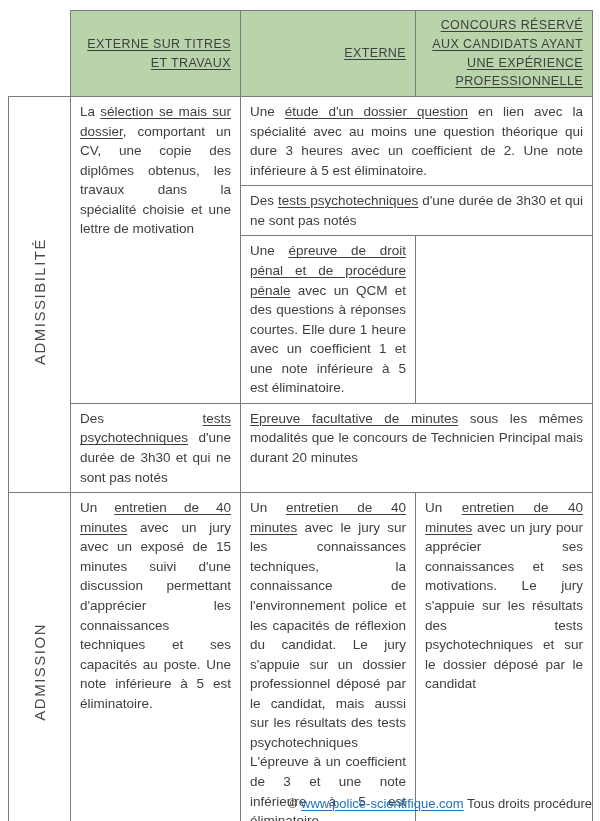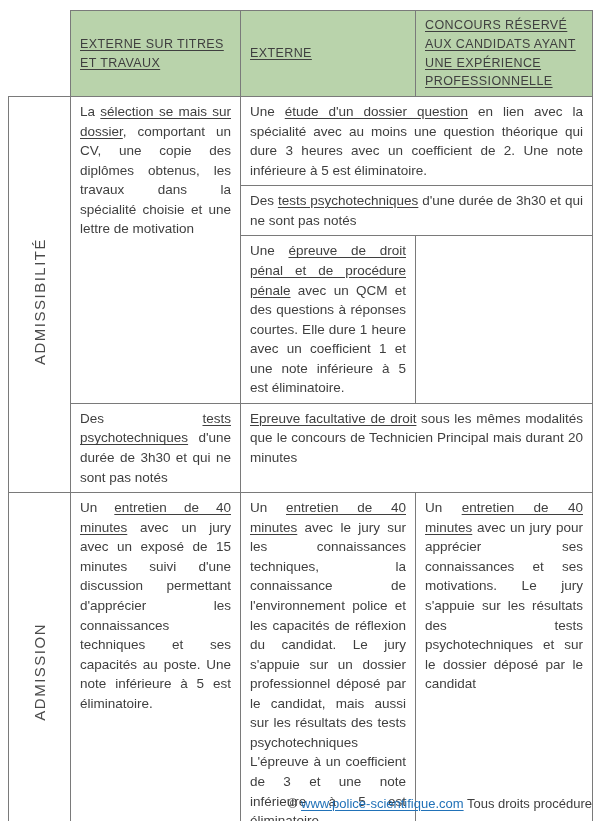--- a/index.html
+++ b/index.html
@@ -37,21 +37,21 @@
     text-align:justify;
     white-space:pre-line;
     overflow:hidden;
   }
   th{
     background:var(--header-bg);
     font-weight:normal;
     font-size:12.5px;
     letter-spacing:.4px;
     line-height:1.5;
-    text-align:left;
+    text-align:right;
     vertical-align:middle;
     text-decoration:underline;
     text-underline-offset:2px;
     white-space:normal;
   }
   td.corner{border:none;background:#fff;}
   td.vlabel{
     vertical-align:middle;
     text-align:center;
     padding:0;
@@ -114,21 +114,21 @@
     </tr>
     <tr class="r-a2">
       <td colspan="2">Des <u>tests psychotechniques</u> d'une durée de 3h30 et qui ne sont pas notés</td>
     </tr>
     <tr class="r-a3">
       <td>Une <u>épreuve de droit pénal et de procédure pénale</u> avec un QCM et des questions à réponses courtes. Elle dure 1 heure avec un coefficient 1 et une note inférieure à 5 est éliminatoire.</td>
       <td></td>
     </tr>
     <tr class="r-a4">
       <td>Des <u>tests psychotechniques</u> d'une durée de 3h30 et qui ne sont pas notés</td>
-      <td colspan="2"><u>Epreuve facultative de droit</u> sous les mêmes modalités que le concours de Technicien Principal mais durant 20 minutes</td>
+      <td colspan="2"><u>Epreuve facultative de minutes</u> sous les mêmes modalités que le concours de Technicien Principal mais durant 20 minutes</td>
     </tr>
     <tr class="r-adm">
       <td class="vlabel">
         <span>ADMISSION</span>
       </td>
       <td>Un <u>entretien de 40 minutes</u> avec un jury avec un exposé de 15 minutes suivi d'une discussion permettant d'apprécier les connaissances techniques et ses capacités au poste. Une note inférieure à 5 est éliminatoire.</td>
       <td>Un <u>entretien de 40 minutes</u> avec le jury sur les connaissances techniques, la connaissance de l'environnement police et les capacités de réflexion du candidat. Le jury s'appuie sur un dossier professionnel déposé par le candidat, mais aussi sur les résultats des tests psychotechniques
 L'épreuve à un coefficient de 3 et une note inférieure à 5 est éliminatoire.</td>
       <td>Un <u>entretien de 40 minutes</u> avec un jury pour apprécier ses connaissances et ses motivations. Le jury s'appuie sur les résultats des tests psychotechniques et sur le dossier déposé par le candidat</td>
     </tr>

